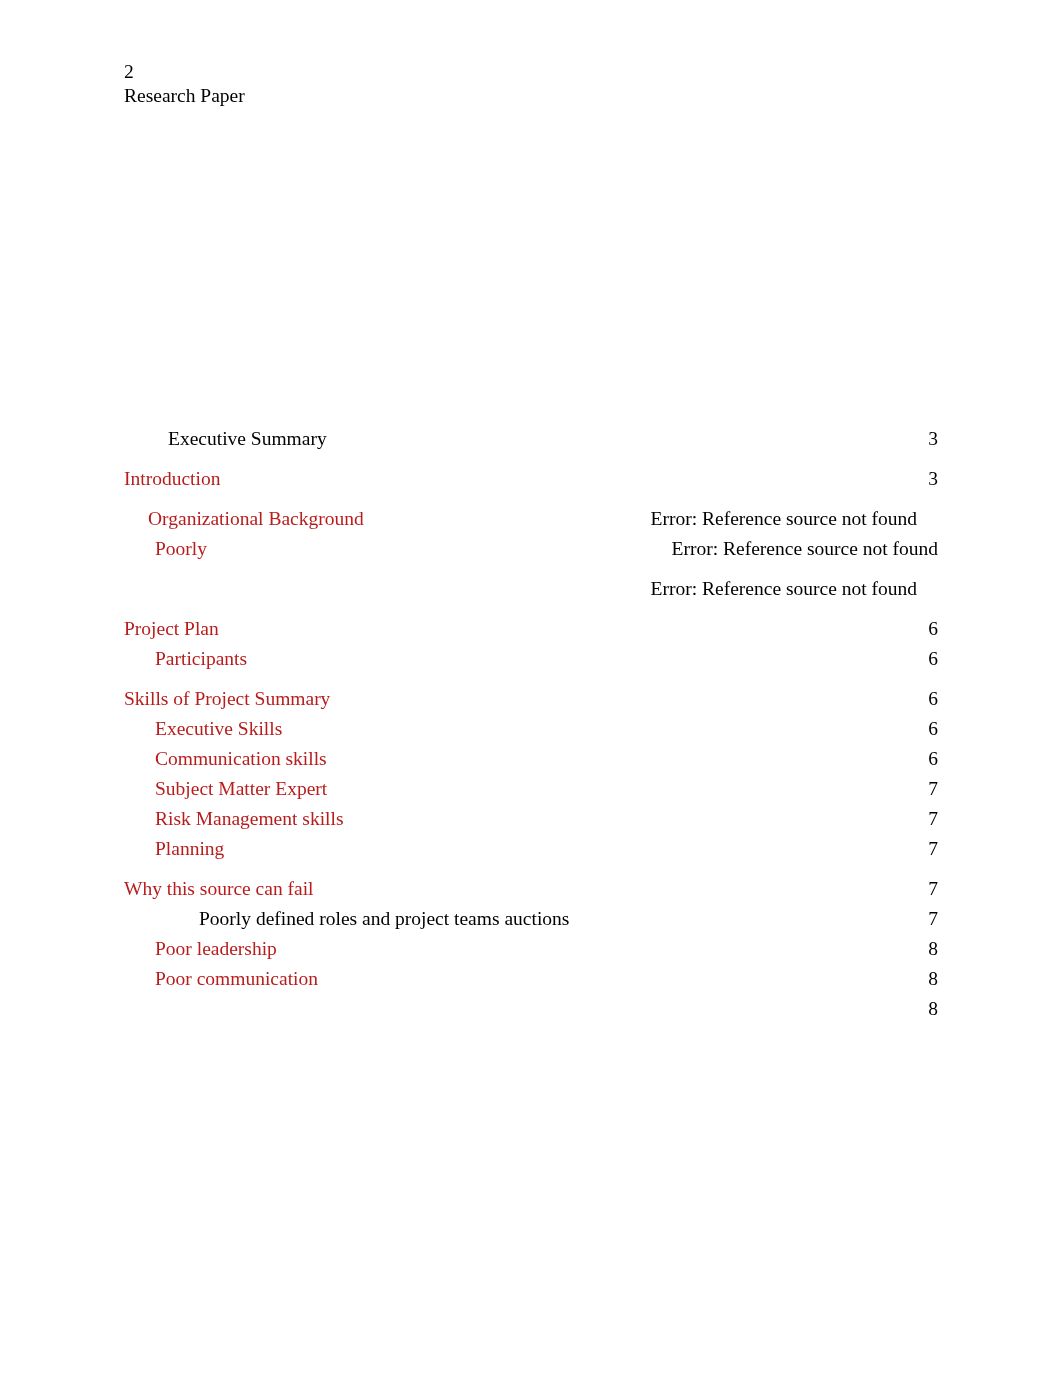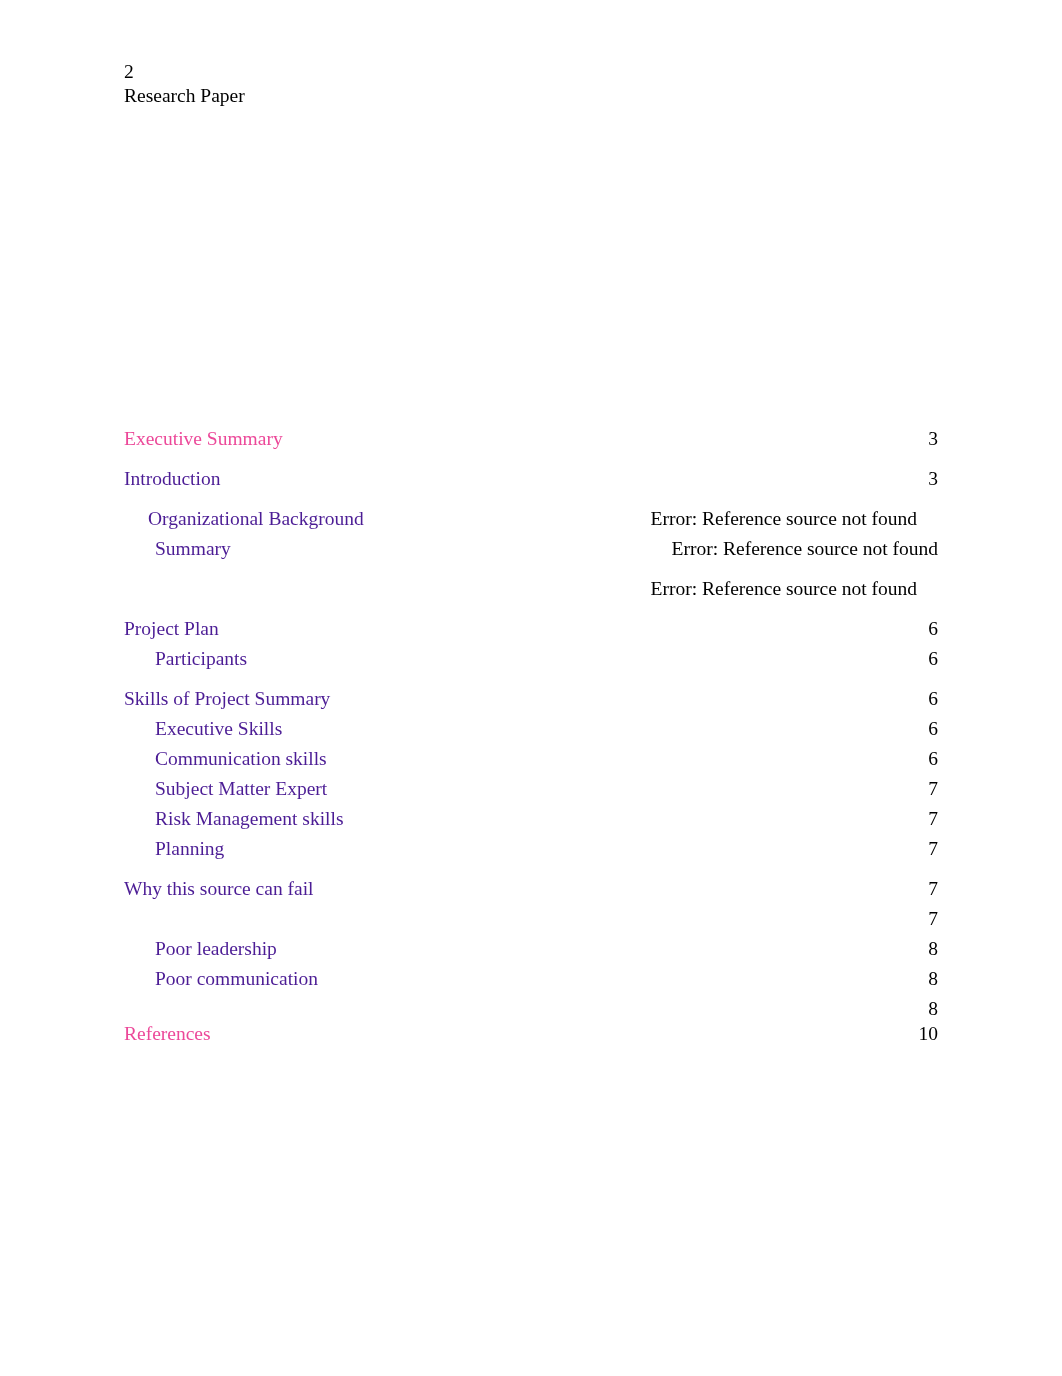--- a/index.html
+++ b/index.html
@@ -59,22 +59,22 @@
     flex: 1 1 auto;
     min-width: 8px;
   }
   .toc-row .pageno {
     flex: 0 0 auto;
     text-align: right;
     color: #000000;
   }
 
   
-  .lvl-link > .label { color: #4c1d95; }
-  .lvl-plain > .label { color: #ec4899; }
+  .lvl-link > .label { color: #b91c1c; }
+  .lvl-plain > .label { color: #000000; margin-left: 44px; }
 
   
   .lvl1 { padding-left: 0px; }
   .lvl2 { padding-left: 31px; }
 
   
   .gap-top-major { margin-top: 17px; }
   .gap-top-minor { margin-top: 7px; }
   .gap-top-none  { margin-top: 0px; }
   .gap-top-tight { margin-top: 2px; }
@@ -105,21 +105,21 @@
         <span class="label">Introduction</span>
         <span class="filler"></span>
         <span class="pageno num">3</span>
       </div>
       <div class="toc-row lvl1 lvl-link gap-top-major pad-right-21">
         <span class="label">Organizational Background</span>
         <span class="filler"></span>
         <span class="pageno">Error: Reference source not found</span>
       </div>
       <div class="toc-row lvl2 lvl-link gap-top-minor pad-right-0">
-        <span class="label">Summary</span>
+        <span class="label">Poorly</span>
         <span class="filler"></span>
         <span class="pageno">Error: Reference source not found</span>
       </div>
       <div class="toc-row lvl1 lvl-link gap-top-major pad-right-21">
         <span class="filler"></span>
         <span class="pageno">Error: Reference source not found</span>
       </div>
       <div class="toc-row lvl1 lvl-link gap-top-major pad-right-0">
         <span class="label">Project Plan</span>
         <span class="filler"></span>
@@ -159,37 +159,33 @@
         <span class="label">Planning</span>
         <span class="filler"></span>
         <span class="pageno num">7</span>
       </div>
       <div class="toc-row lvl1 lvl-link gap-top-major pad-right-0">
         <span class="label">Why this source can fail</span>
         <span class="filler"></span>
         <span class="pageno num">7</span>
       </div>
       <div class="toc-row lvl2 lvl-plain gap-top-minor pad-right-0">
+        <span class="label">Poorly defined roles and project teams auctions</span>
         <span class="filler"></span>
         <span class="pageno num">7</span>
       </div>
       <div class="toc-row lvl2 lvl-link gap-top-minor pad-right-0">
         <span class="label">Poor leadership</span>
         <span class="filler"></span>
         <span class="pageno num">8</span>
       </div>
       <div class="toc-row lvl2 lvl-link gap-top-minor pad-right-0">
         <span class="label">Poor communication</span>
         <span class="filler"></span>
         <span class="pageno num">8</span>
       </div>
       <div class="toc-row lvl2 lvl-link gap-top-minor pad-right-0">
         <span class="filler"></span>
         <span class="pageno num">8</span>
       </div>
-      <div class="toc-row lvl1 lvl-plain gap-top-tight pad-right-0">
-        <span class="label">References</span>
-        <span class="filler"></span>
-        <span class="pageno num">10</span>
-      </div>
     </div>
 
 </div>
 
 </body></html>

